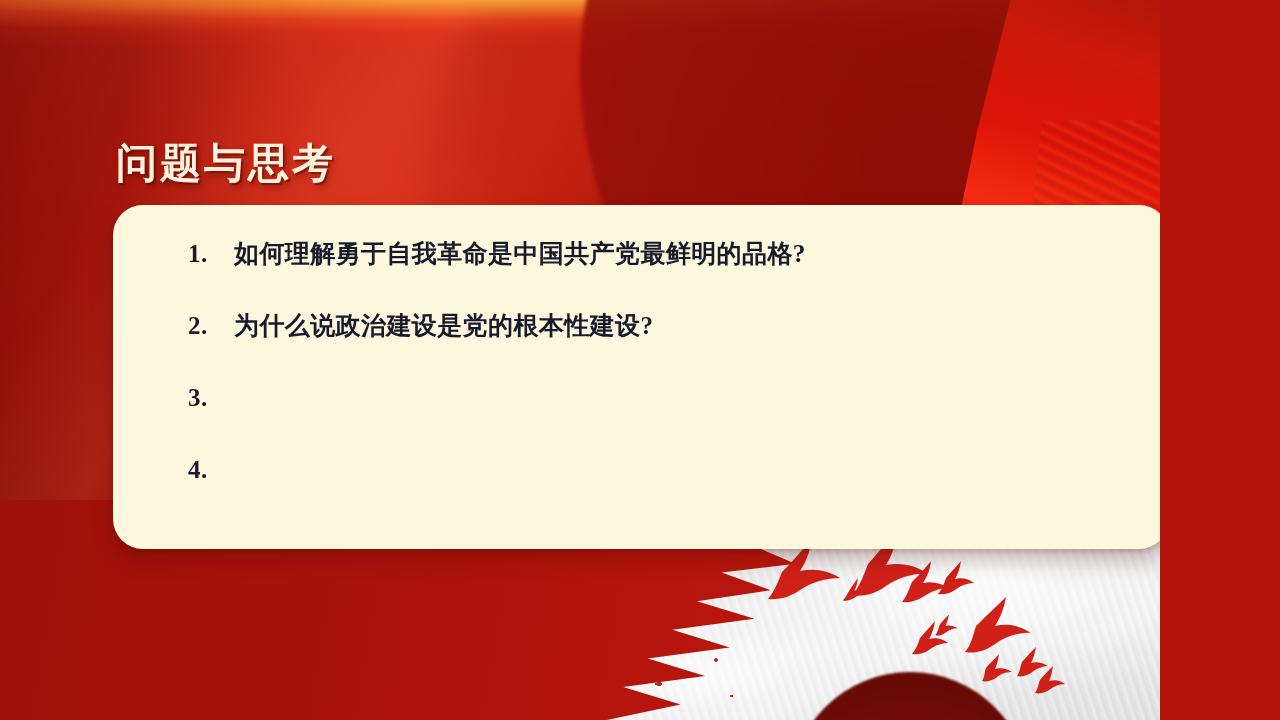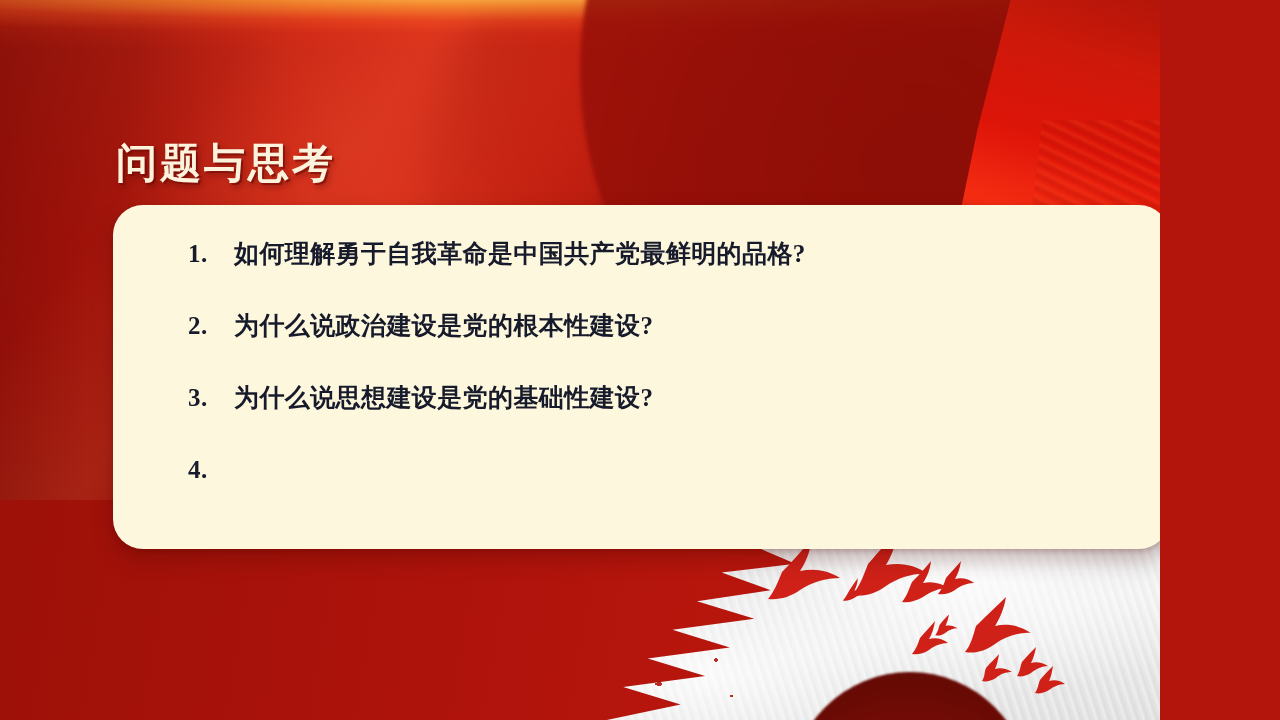--- a/index.html
+++ b/index.html
@@ -398,21 +398,20 @@
         <span class="qtext">如何理解勇于自我革命是中国共产党最鲜明的品格?</span>
       </li>
 
       <li class="qitem">
         <span class="qnum">2.</span>
         <span class="qtext">为什么说政治建设是党的根本性建设?</span>
       </li>
 
       <li class="qitem">
         <span class="qnum">3.</span>
-        <span class="qtext">为什么说思想建设是党的基础性建设?</span>
       </li>
 
       <li class="qitem">
         <span class="qnum">4.</span>
       </li>
 
     </ul>
   </div>
 
 </div>

